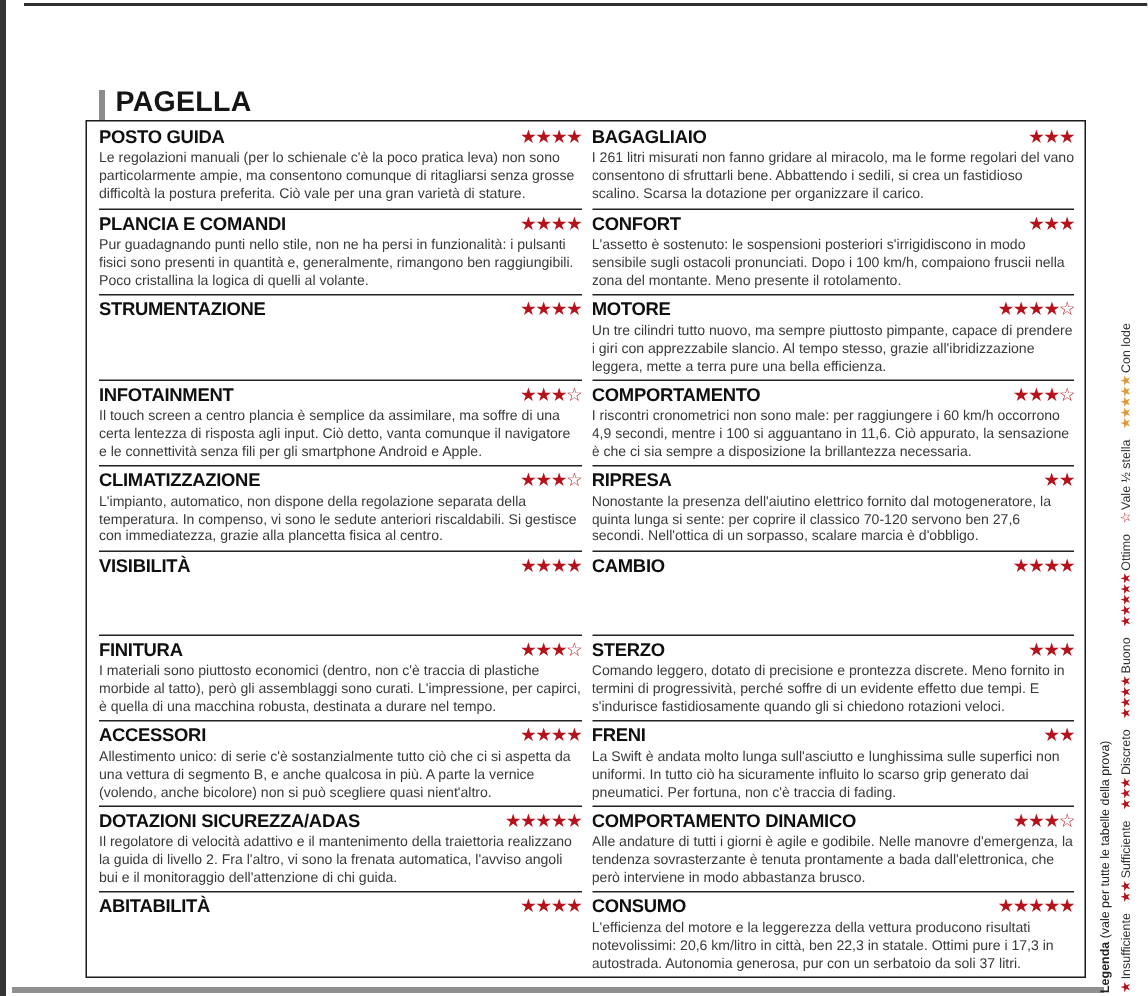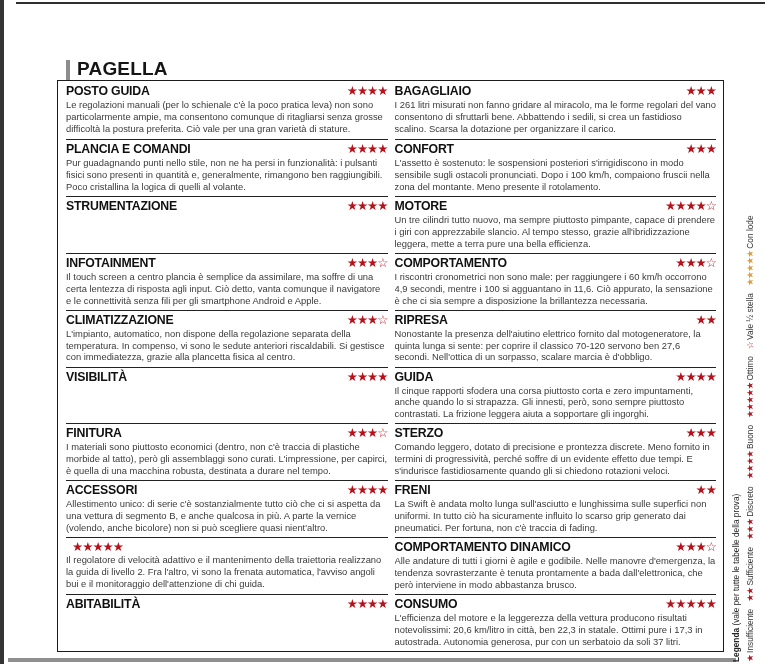--- a/index.html
+++ b/index.html
@@ -106,20 +106,21 @@
         </section>
         <section class="entry">
           <div class="head">
             <h2>ACCESSORI</h2>
             <span class="stars">★★★★</span>
           </div>
           <p>Allestimento unico: di serie c'è sostanzialmente tutto ciò che ci si aspetta da una vettura di segmento B, e anche qualcosa in più. A parte la vernice (volendo, anche bicolore) non si può scegliere quasi nient'altro.</p>
         </section>
         <section class="entry">
           <div class="head">
+            <h2>DOTAZIONI SICUREZZA/ADAS</h2>
             <span class="stars">★★★★★</span>
           </div>
           <p>Il regolatore di velocità adattivo e il mantenimento della traiettoria realizzano la guida di livello 2. Fra l'altro, vi sono la frenata automatica, l'avviso angoli bui e il monitoraggio dell'attenzione di chi guida.</p>
         </section>
         <section class="entry">
           <div class="head">
             <h2>ABITABILITÀ</h2>
             <span class="stars">★★★★</span>
           </div>
         </section>
@@ -155,24 +156,23 @@
         </section>
         <section class="entry">
           <div class="head">
             <h2>RIPRESA</h2>
             <span class="stars">★★</span>
           </div>
           <p>Nonostante la presenza dell'aiutino elettrico fornito dal motogeneratore, la quinta lunga si sente: per coprire il classico 70-120 servono ben 27,6 secondi. Nell'ottica di un sorpasso, scalare marcia è d'obbligo.</p>
         </section>
         <section class="entry">
           <div class="head">
-            <h2>GUIDA</h2>
-            <span class="stars">★★★★</span>
-          </div>
-          <p>Il cinque rapporti sfodera una corsa piuttosto corta e zero impuntamenti, anche quando lo si strapazza. Gli innesti, però, sono sempre piuttosto contrastati. La frizione leggera aiuta a sopportare gli ingorghi.</p>
+            <h2>CAMBIO</h2>
+            <span class="stars">★★★★</span>
+          </div>
         </section>
         <section class="entry">
           <div class="head">
             <h2>STERZO</h2>
             <span class="stars">★★★</span>
           </div>
           <p>Comando leggero, dotato di precisione e prontezza discrete. Meno fornito in termini di progressività, perché soffre di un evidente effetto due tempi. E s'indurisce fastidiosamente quando gli si chiedono rotazioni veloci.</p>
         </section>
         <section class="entry">
           <div class="head">

